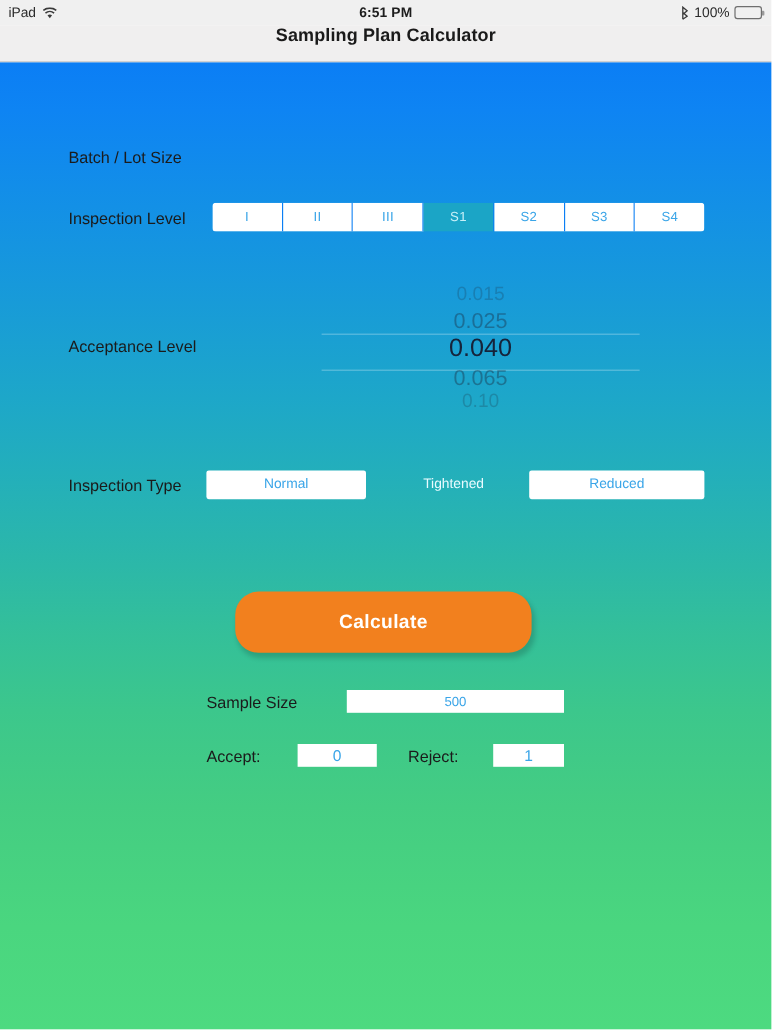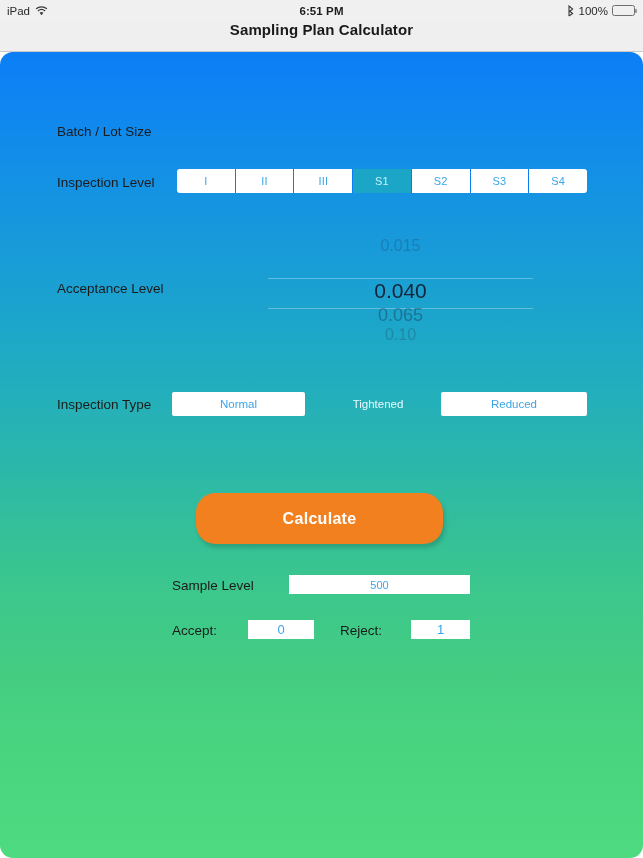--- a/index.html
+++ b/index.html
@@ -105,21 +105,20 @@
       #1390e6 120px,
       #189bd8 200px,
       #1da7c9 280px,
       #24b0b9 350px,
       #2cb8a8 420px,
       #33bf9b 470px,
       #3cc78c 540px,
       #44cd82 620px,
       #4ad67f 720px,
       #4dda80 806px);
-    border-radius: 13px;
   }
 
   .row-label {
     position: absolute;
     font-size: 13.5px;
     color: #1b1b1b;
     white-space: nowrap;
   }
 
   
@@ -315,37 +314,38 @@
       <div class="seg-btn">III</div>
       <div class="seg-btn selected">S1</div>
       <div class="seg-btn">S2</div>
       <div class="seg-btn">S3</div>
       <div class="seg-btn">S4</div>
     </div>
 
     <div class="row-label" id="accept-label">Acceptance Level</div>
     <div id="picker">
       <div class="picker-row pk-0">0.015</div>
+      <div class="picker-row pk-1">0.025</div>
       <div class="picker-line pl-top"></div>
       <div class="picker-row pk-2">0.040</div>
       <div class="picker-line pl-bot"></div>
       <div class="picker-row pk-3">0.065</div>
       <div class="picker-row pk-4">0.10</div>
     </div>
 
     <div class="row-label" id="type-label">Inspection Type</div>
     <div id="type-seg">
       <div class="type-btn hollow" id="type-tightened">Tightened</div>
       <div class="type-btn filled" id="type-normal">Normal</div>
       <div class="type-btn filled" id="type-reduced">Reduced</div>
     </div>
 
     <button id="calculate-btn">Calculate</button>
 
-    <div class="row-label" id="sample-label">Sample Level</div>
+    <div class="row-label" id="sample-label">Sample Size</div>
     <div id="sample-value">500</div>
 
     <div class="row-label" id="accept2-label">Accept:</div>
     <div id="accept-value">0</div>
 
     <div class="row-label" id="reject-label">Reject:</div>
     <div id="reject-value">1</div>
 
   </div>
 </div>

